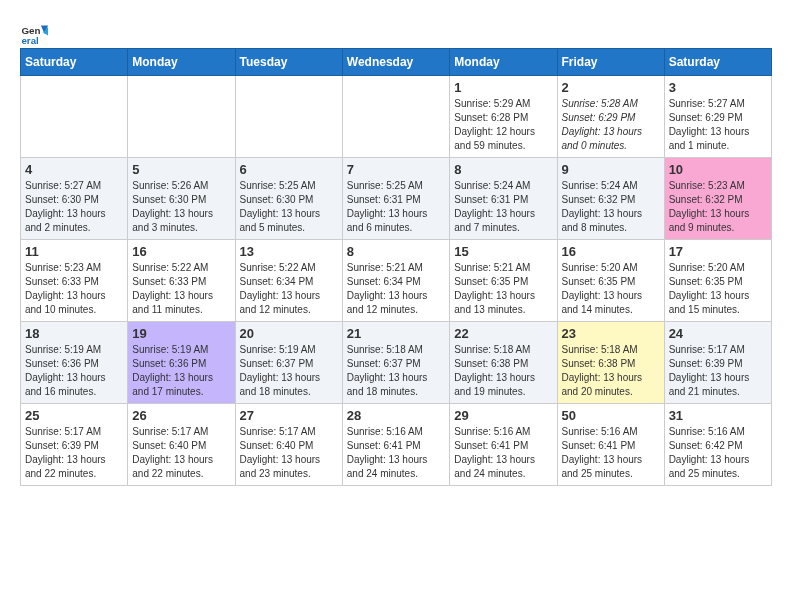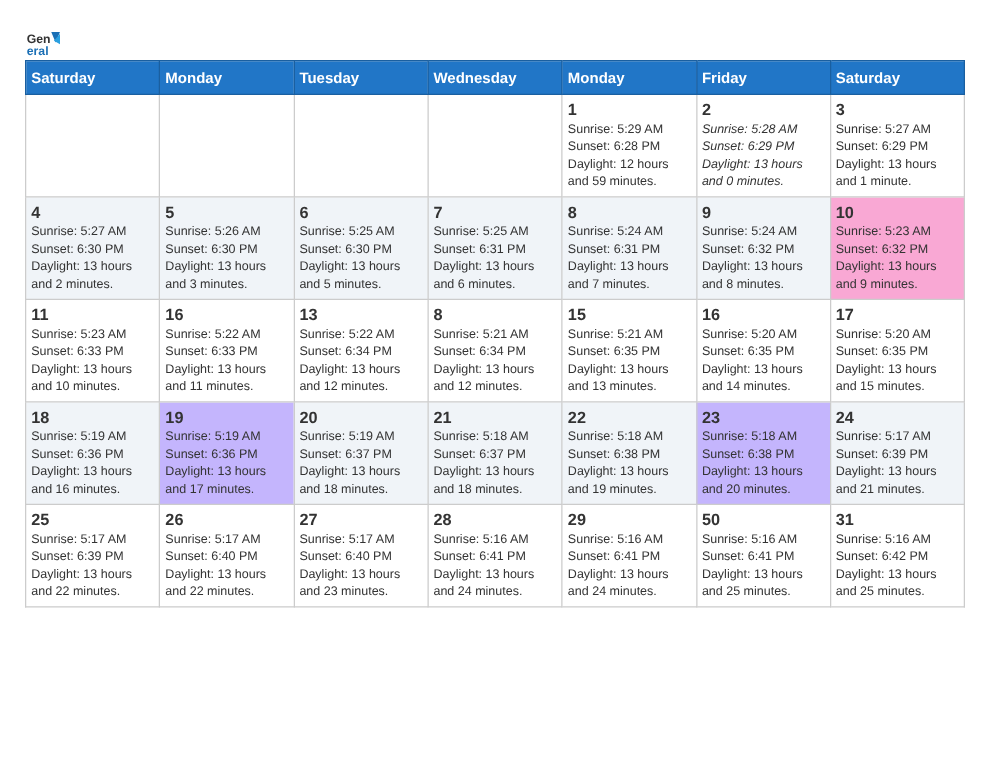--- a/index.html
+++ b/index.html
@@ -248,21 +248,21 @@
           <div class="day-info" style="white-space: pre-line;">Sunrise: 5:18 AM
 Sunset: 6:37 PM
 Daylight: 13 hours and 18 minutes.</div>
         </td>
         <td style="background: rgb(240, 244, 248);">
           <div class="day-number">22</div>
           <div class="day-info" style="white-space: pre-line;">Sunrise: 5:18 AM
 Sunset: 6:38 PM
 Daylight: 13 hours and 19 minutes.</div>
         </td>
-        <td style="background: #c4b5fd;">
+        <td style="background: #fef9c3;">
           <div class="day-number">23</div>
           <div class="day-info" style="white-space: pre-line;">Sunrise: 5:18 AM
 Sunset: 6:38 PM
 Daylight: 13 hours and 20 minutes.</div>
         </td>
         <td style="background: rgb(240, 244, 248);">
           <div class="day-number">24</div>
           <div class="day-info" style="white-space: pre-line;">Sunrise: 5:17 AM
 Sunset: 6:39 PM
 Daylight: 13 hours and 21 minutes.</div>

